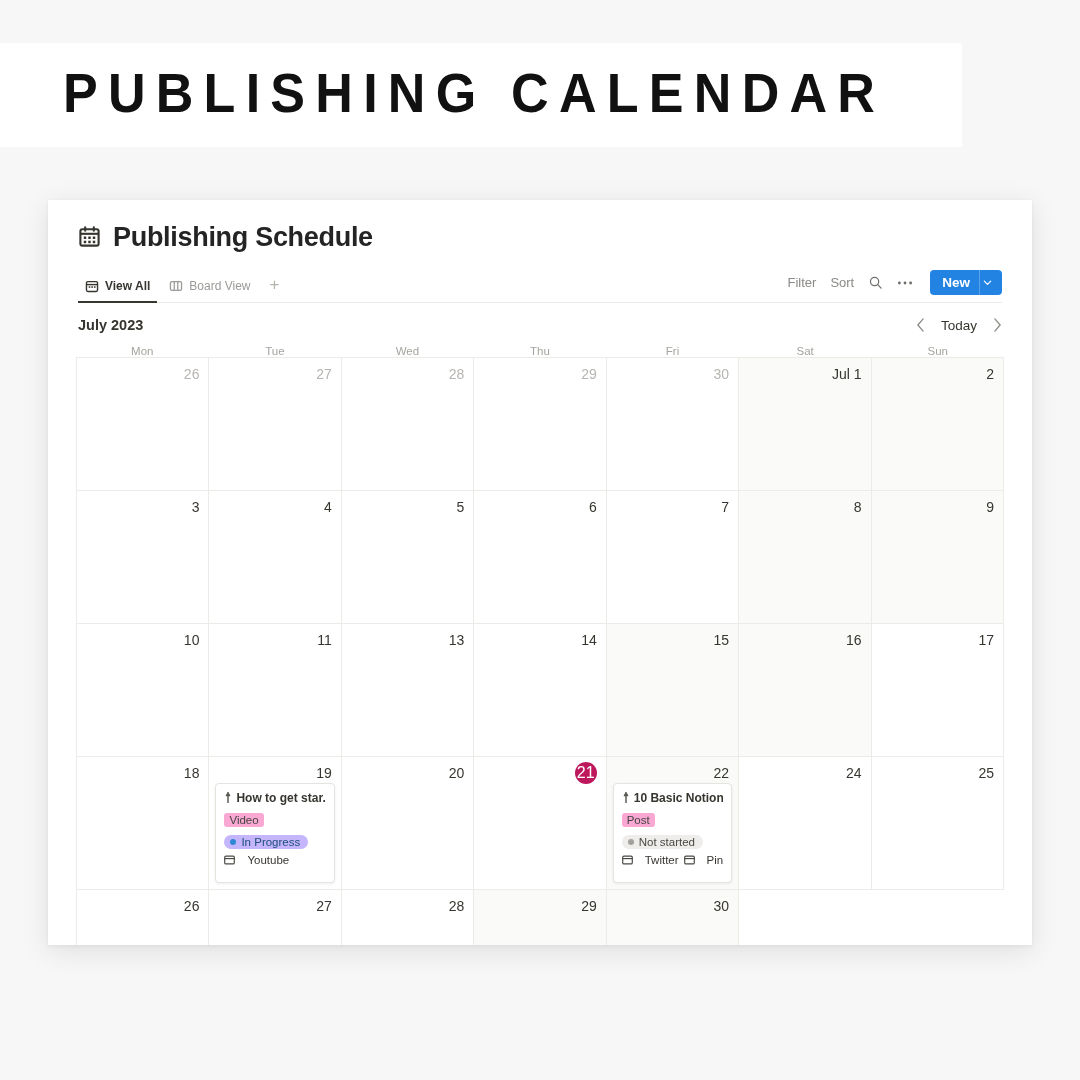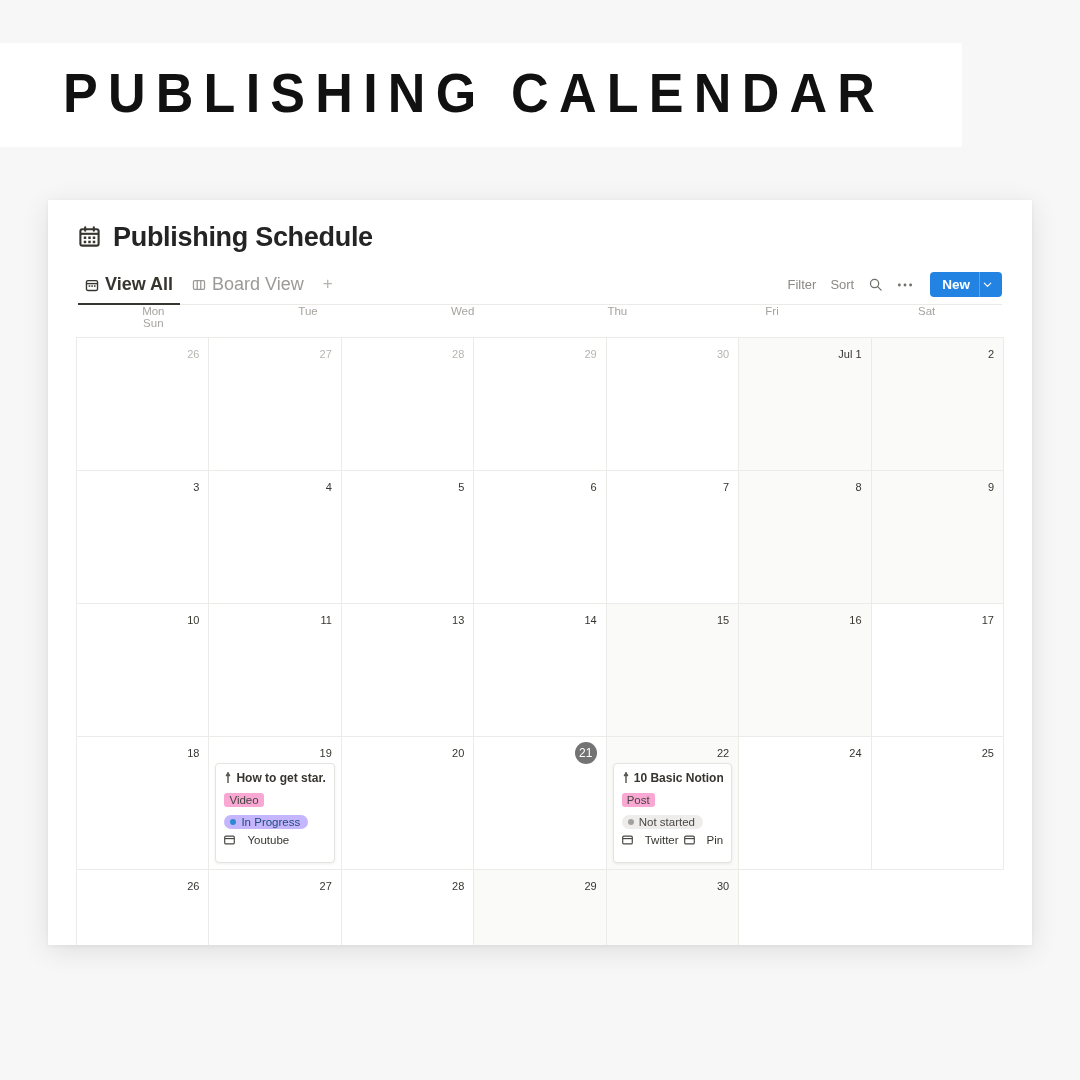--- a/index.html
+++ b/index.html
@@ -88,21 +88,21 @@
   #tabs-left {
     display: flex;
     align-items: center;
     gap: 5px;
   }
   .tab {
     display: flex;
     align-items: center;
     gap: 6px;
     padding: 4px 7px 9px 7px;
-    font-size: 18px;
+    font-size: 12px;
     color: #9b9a97;
     cursor: pointer;
     position: relative;
   }
   .tab.active {
     color: #37352f;
     font-weight: bold;
   }
   .tab.active::after {
     content: "";
@@ -188,23 +188,23 @@
   }
   #today-button {
     font-size: 13.5px;
     color: #37352f;
     cursor: pointer;
   }
 
   
   #weekday-row {
     display: grid;
-    grid-template-columns: repeat(6, 1fr);
+    grid-template-columns: repeat(7, 1fr);
     padding: 0 28px 0 28px;
-    margin-bottom: 8px;
+    margin-bottom: 0;
   }
   .weekday {
     text-align: center;
     font-size: 11.5px;
     color: #a6a49f;
   }
 
   
   #calendar-grid {
     margin: 0 28px;
@@ -218,37 +218,37 @@
     border-right: 1px solid #edebe8;
     border-bottom: 1px solid #edebe8;
     position: relative;
     padding: 8px 9px 0 9px;
     box-sizing: border-box;
     background: #ffffff;
     cursor: pointer;
   }
   .day-cell.weekend { background: #fafaf9; }
   .day-num {
-    font-size: 11px;
+    font-size: 14px;
     color: #37352f;
     text-align: right;
     display: block;
     line-height: 16px;
   }
   .day-cell.muted .day-num { color: #b7b5b1; }
   .day-cell.today .day-num {
     display: inline-flex;
     align-items: center;
     justify-content: center;
     width: 22px;
     height: 22px;
     border-radius: 50%;
-    background: #737373;
+    background: #be185d;
     color: #ffffff;
-    font-size: 12px;
+    font-size: 16px;
     float: right;
     margin-top: -3px;
   }
 
   
   .event-card {
     position: absolute;
     left: 6px;
     right: 6px;
     top: 26px;
@@ -399,20 +399,36 @@
           <span id="new-button-caret">
             <svg width="11" height="11" viewBox="0 0 24 24" fill="none">
               <path d="M5 9l7 7 7-7" stroke="#ffffff" stroke-width="2.6" stroke-linecap="round" stroke-linejoin="round"></path>
             </svg>
           </span>
         </div>
       </div>
     </div>
   </div>
 
+  <div id="month-row">
+    <span id="month-label">July 2023</span>
+    <div id="month-nav">
+      <span class="nav-arrow">
+        <svg width="9" height="14" viewBox="0 0 10 16" fill="none">
+          <path d="M8 1L2 8l6 7" stroke="#8d8c88" stroke-width="1.5" stroke-linecap="round" stroke-linejoin="round"></path>
+        </svg>
+      </span>
+      <span id="today-button">Today</span>
+      <span class="nav-arrow">
+        <svg width="9" height="14" viewBox="0 0 10 16" fill="none">
+          <path d="M2 1l6 7-6 7" stroke="#8d8c88" stroke-width="1.5" stroke-linecap="round" stroke-linejoin="round"></path>
+        </svg>
+      </span>
+    </div>
+  </div>
 
   <div id="weekday-row">
       <div class="weekday">Mon</div>
       <div class="weekday">Tue</div>
       <div class="weekday">Wed</div>
       <div class="weekday">Thu</div>
       <div class="weekday">Fri</div>
       <div class="weekday">Sat</div>
       <div class="weekday">Sun</div>
     </div>

